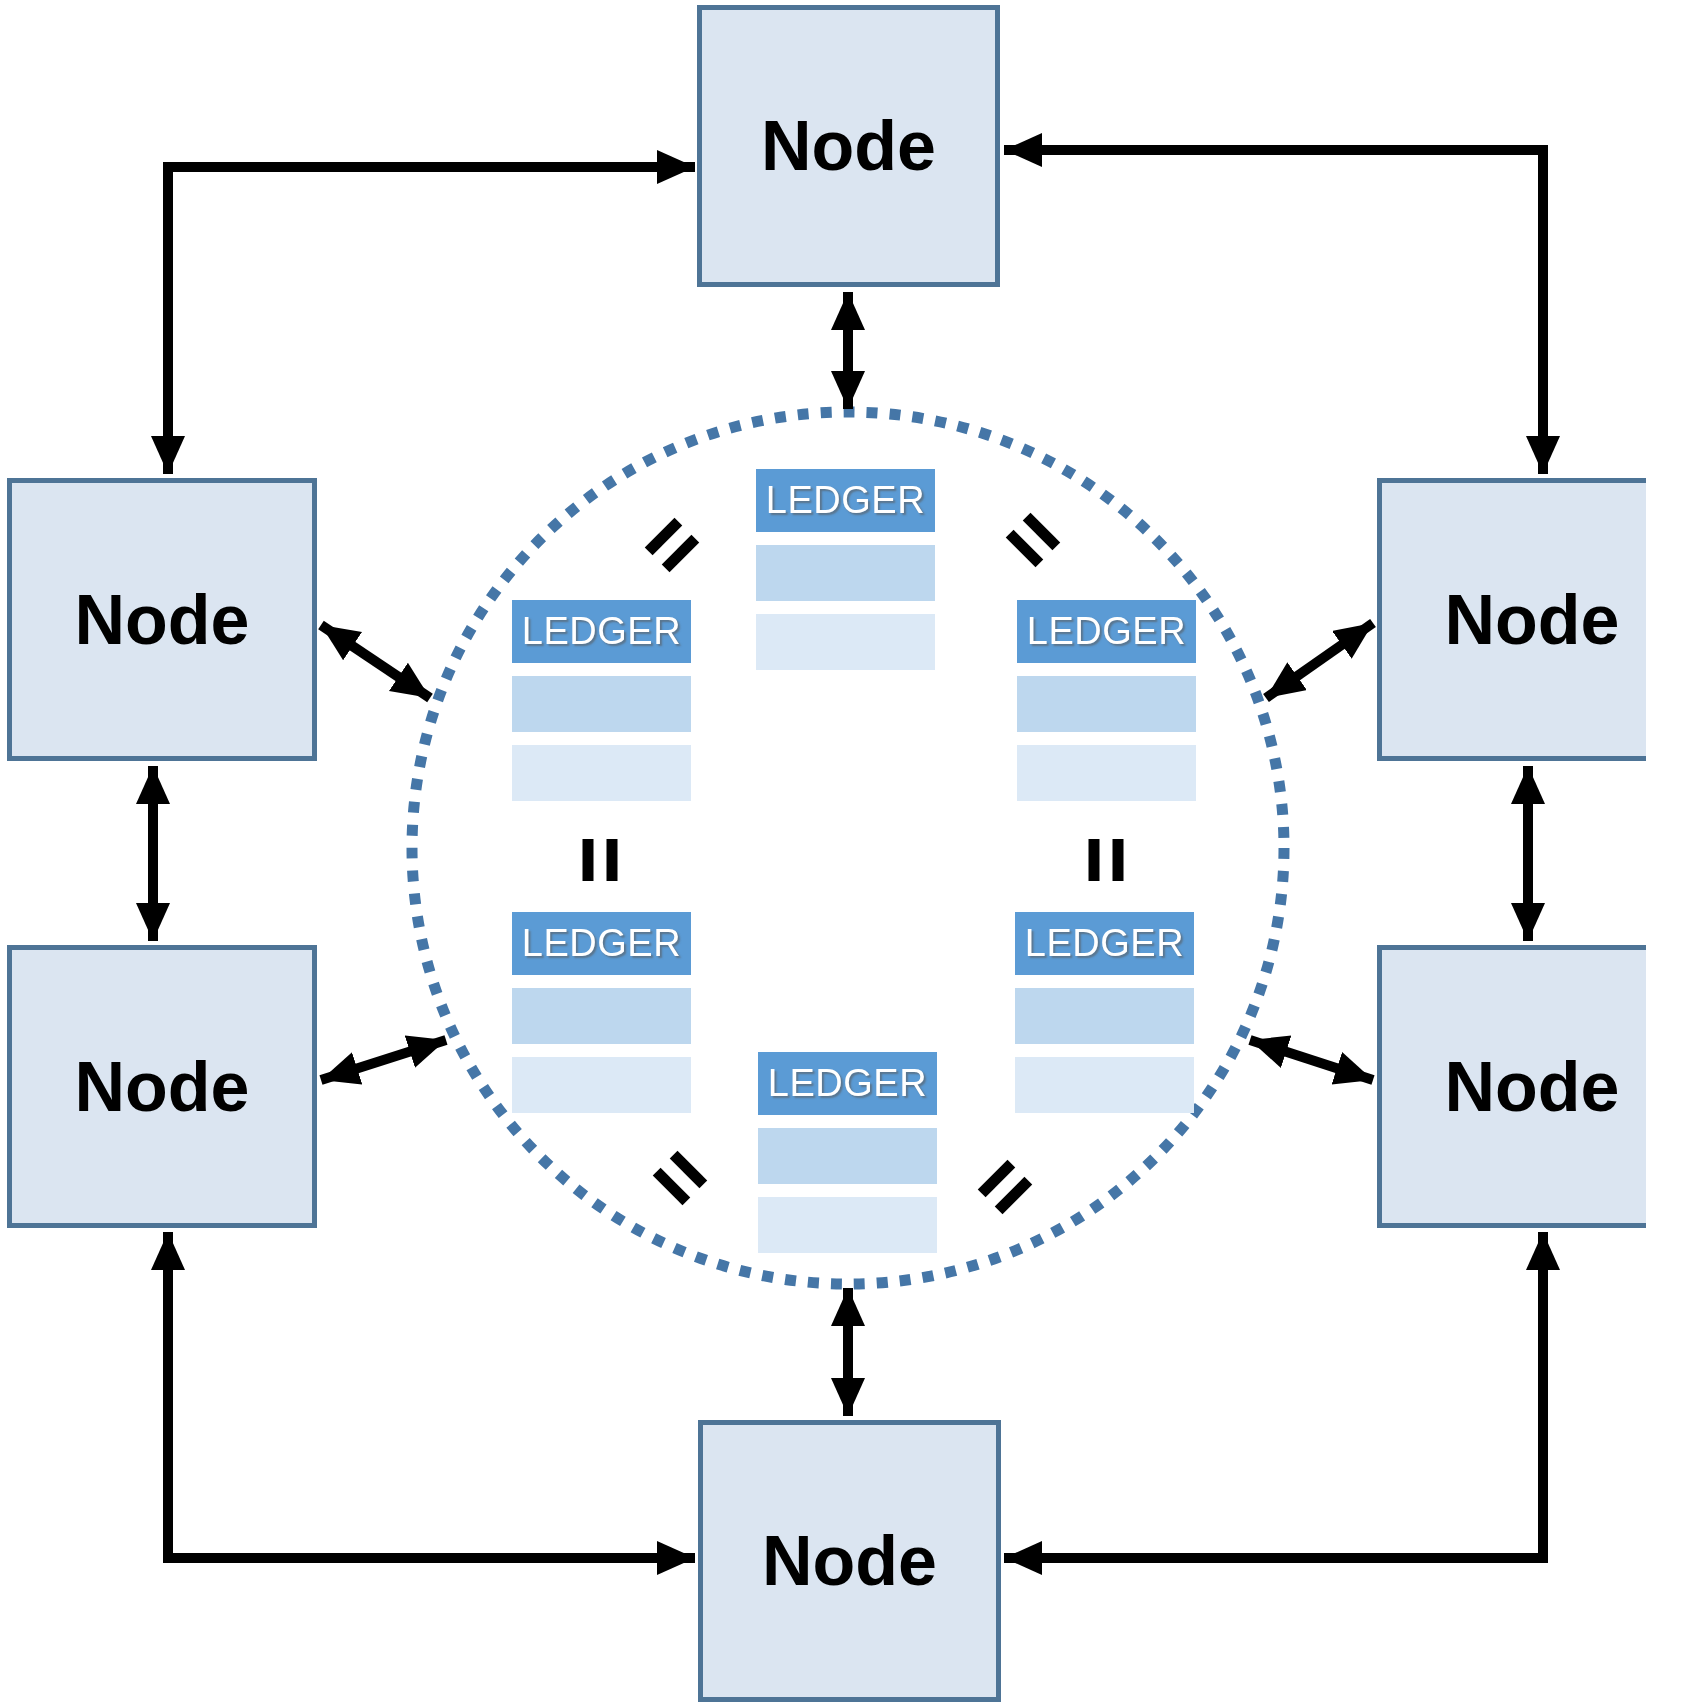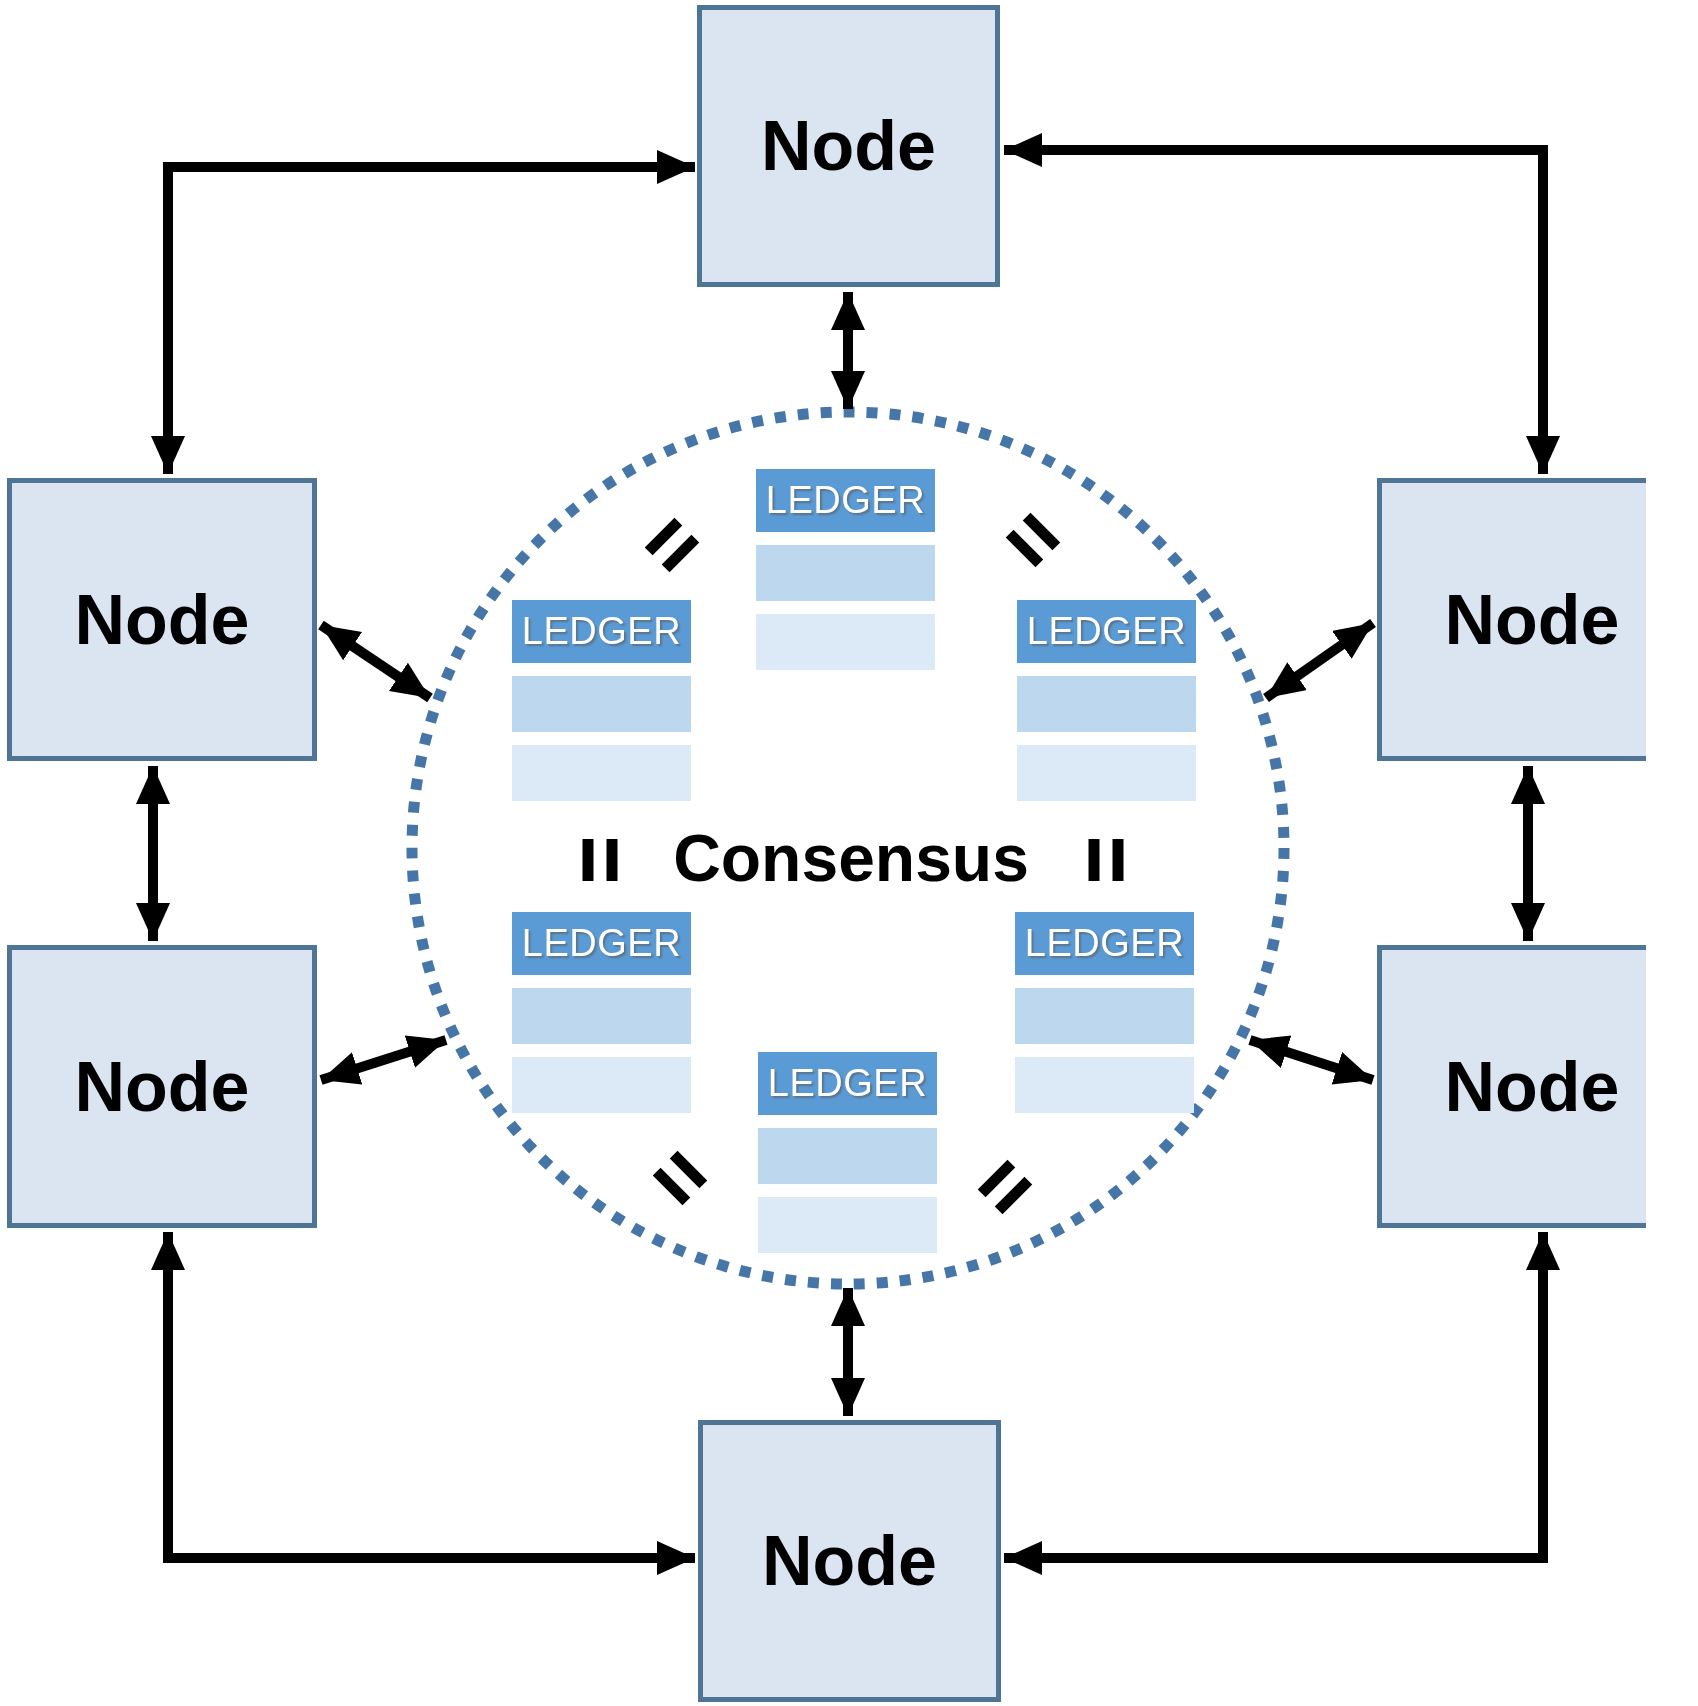--- a/index.html
+++ b/index.html
@@ -123,15 +123,14 @@
     <div class="ledger-hd">LEDGER</div>
     <div class="ledger-row1"></div>
     <div class="ledger-row2"></div>
   </div>
   <div class="ledger" style="left:758px;top:1052px;">
     <div class="ledger-hd">LEDGER</div>
     <div class="ledger-row1"></div>
     <div class="ledger-row2"></div>
   </div>
 
-  <div class="consensus">Consensus</div>
 
 </div>
 
 </body></html>

